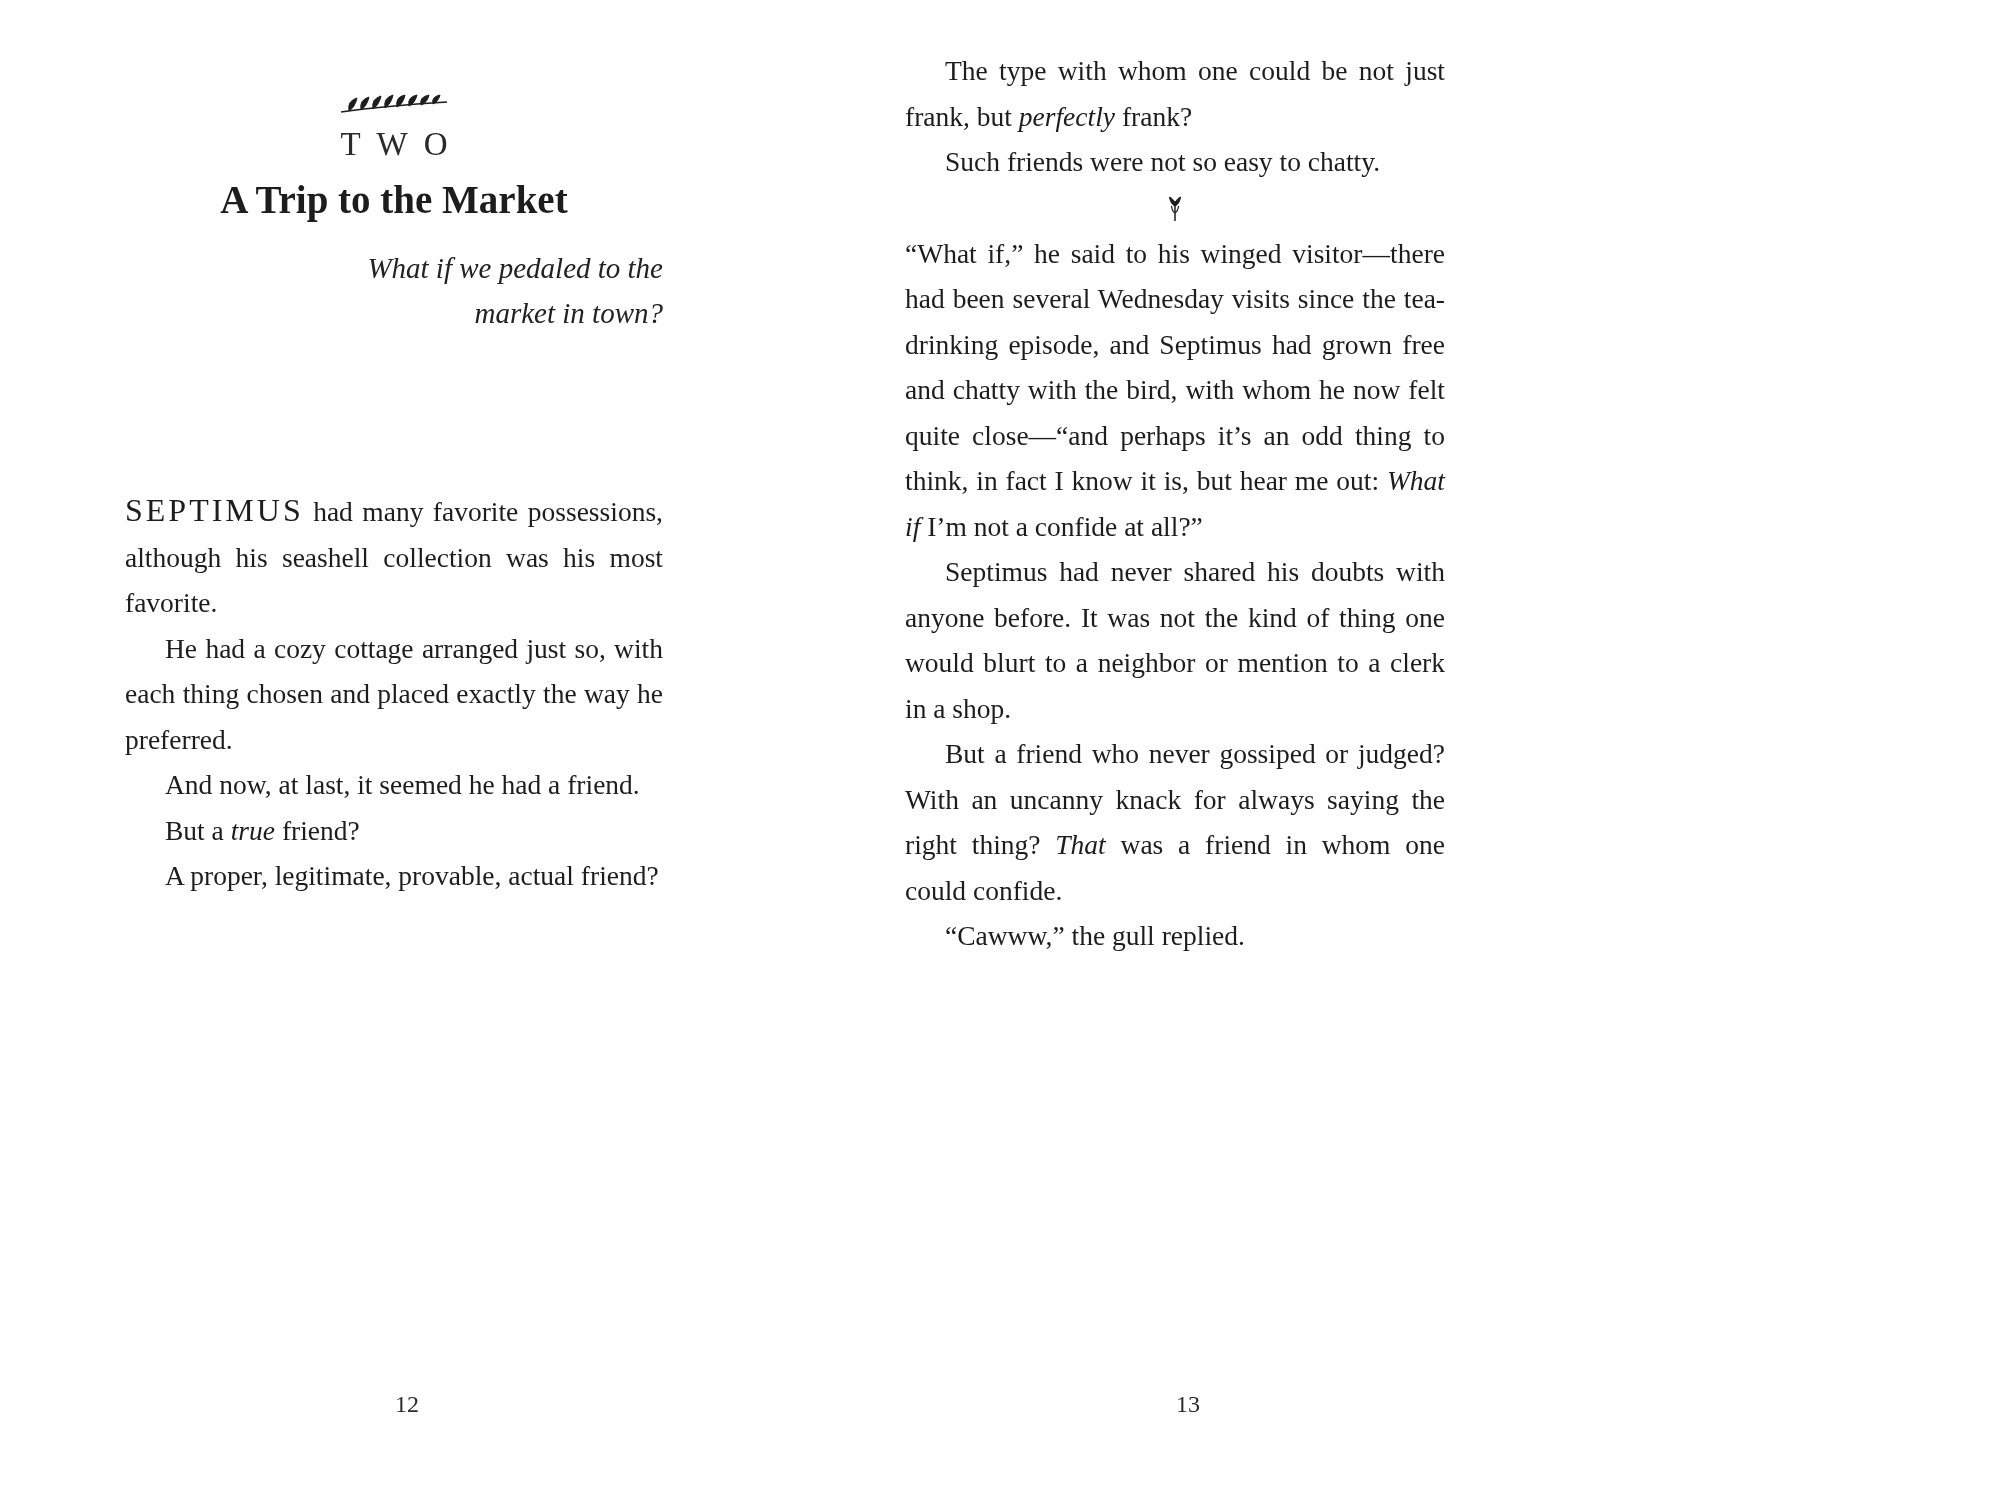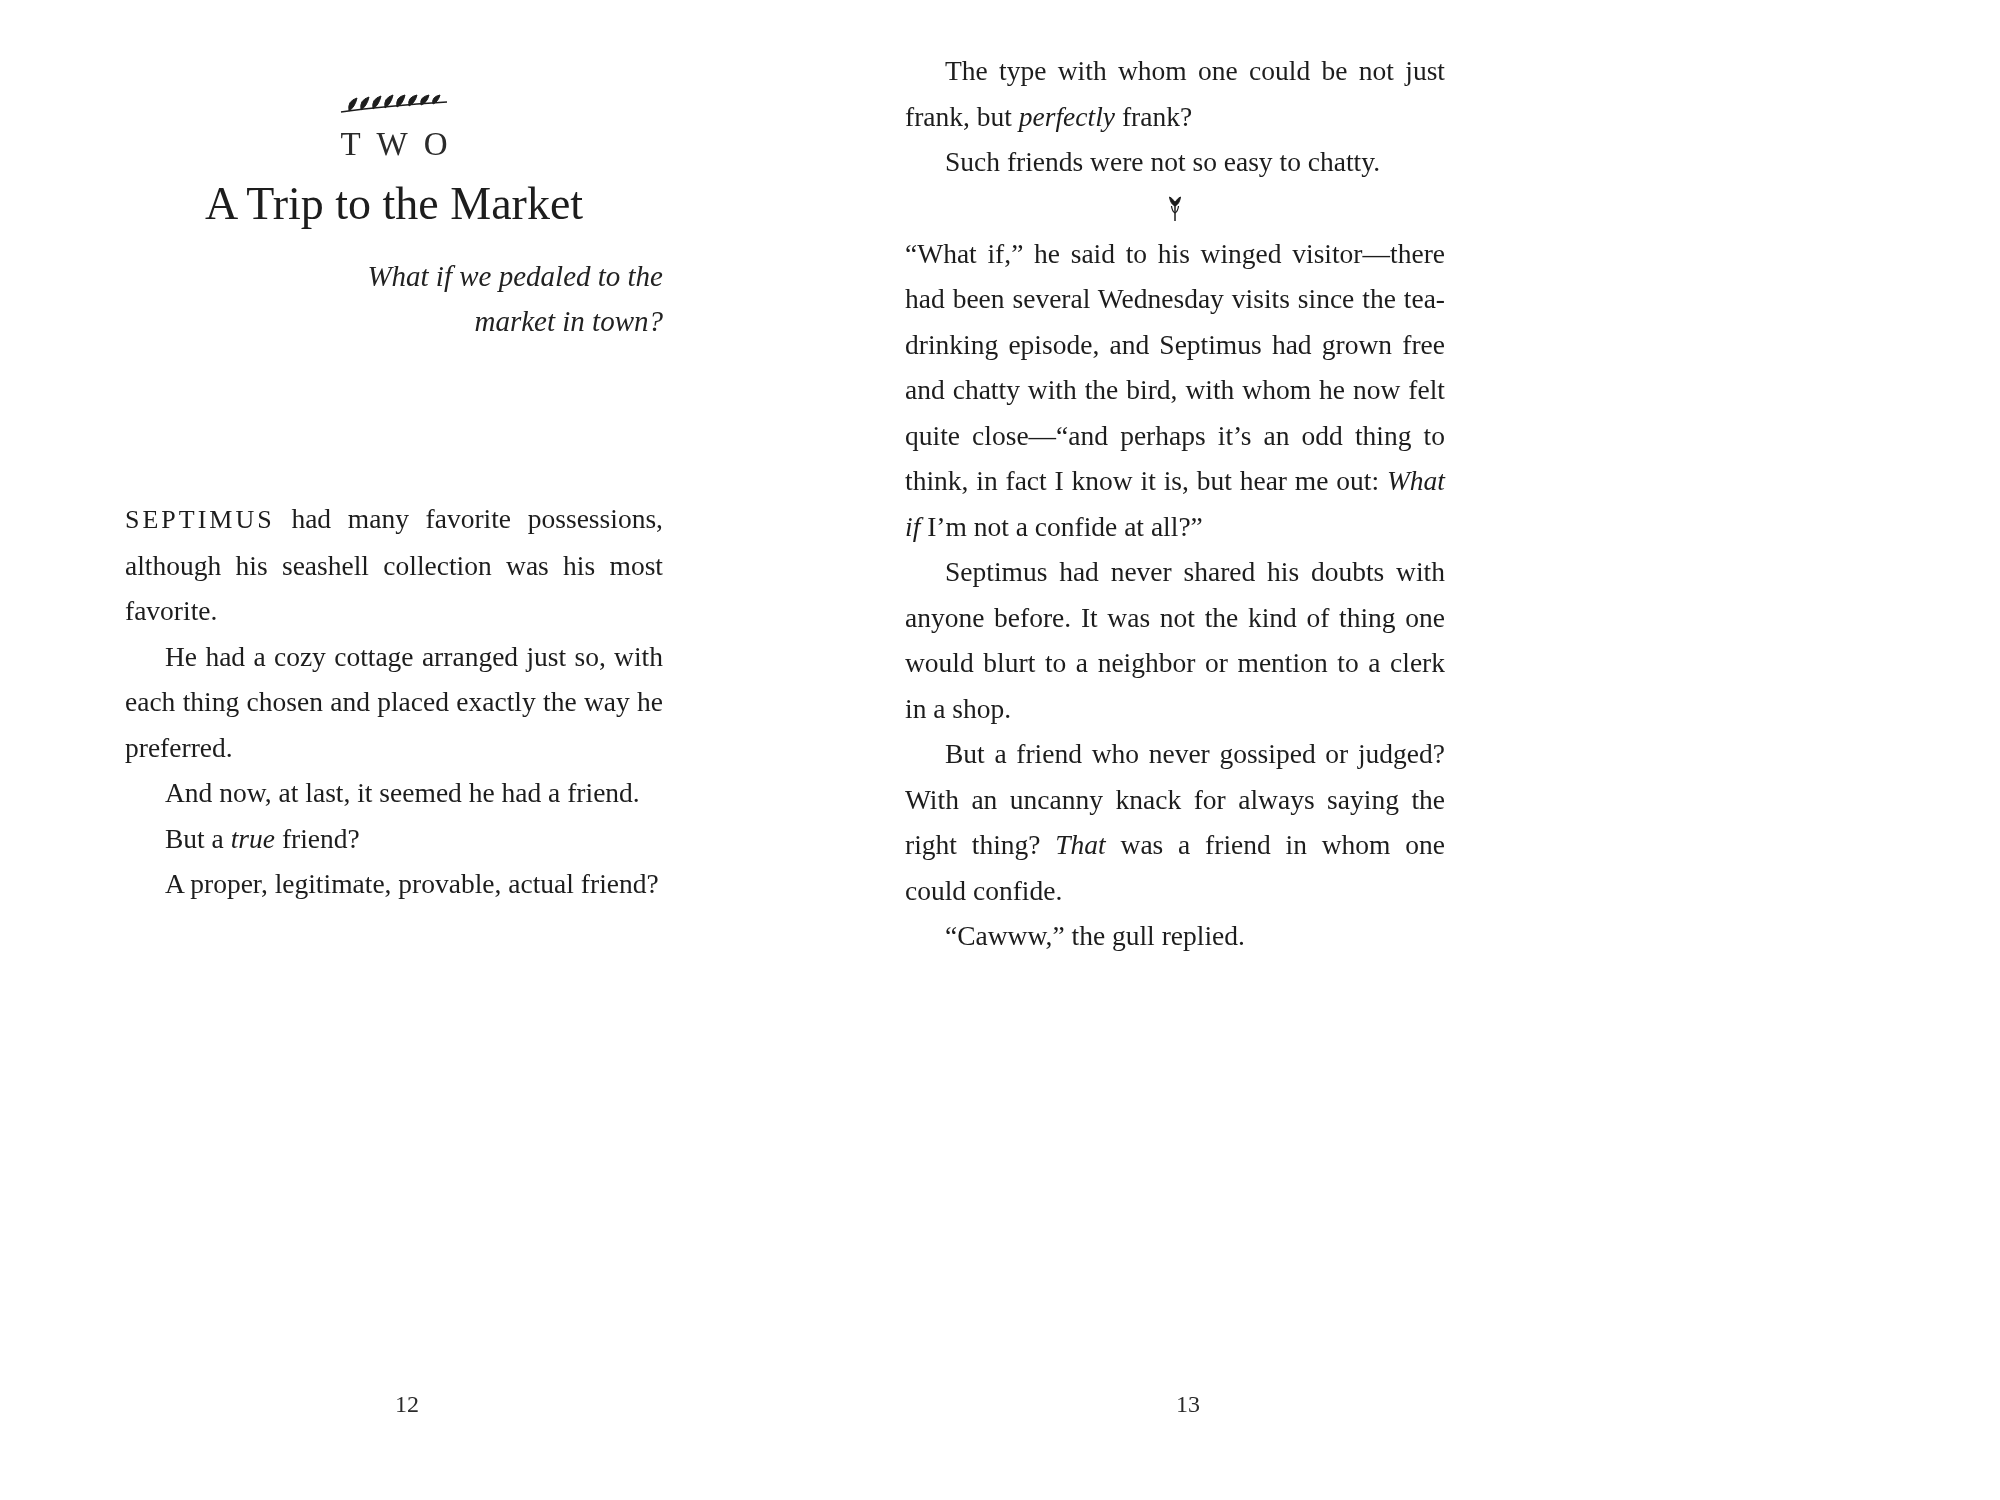--- a/index.html
+++ b/index.html
@@ -20,22 +20,22 @@
   .ornament-branch svg { display: block; margin: 0 auto; }
   .chapter-label {
     margin-top: 8px;
     font-size: 33px;
     letter-spacing: 16px;
     text-indent: 16px;
     color: #2b2b2b;
   }
   .chapter-title {
     margin: 14px 0 0 0;
-    font-size: 46px;
-    font-weight: 400;
+    font-size: 39px;
+    font-weight: 700;
     color: #1d1d1d;
   }
   .epigraph {
     margin-top: 24px;
     font-style: italic;
     font-size: 29px;
     line-height: 45px;
     color: #222222;
     text-align: right;
   }
@@ -45,21 +45,21 @@
     line-height: 45.5px;
     text-align: justify;
     color: #1d1d1d;
   }
   .left-body { margin-top: 152px; }
   .right-body-top { padding-top: 48px; }
 
   .para { margin: 0; }
   .para.indent { text-indent: 40px; }
   .ital { font-style: italic; }
-  .smallcaps { letter-spacing: 3px; font-size: 26px; margin-top: 10px; }
+  .smallcaps { letter-spacing: 3px; font-size: 32px; margin-top: 10px; }
 
   .section-break {
     height: 46px;
     display: flex;
     align-items: center;
     justify-content: center;
   }
 
   .folio {
     position: absolute;

